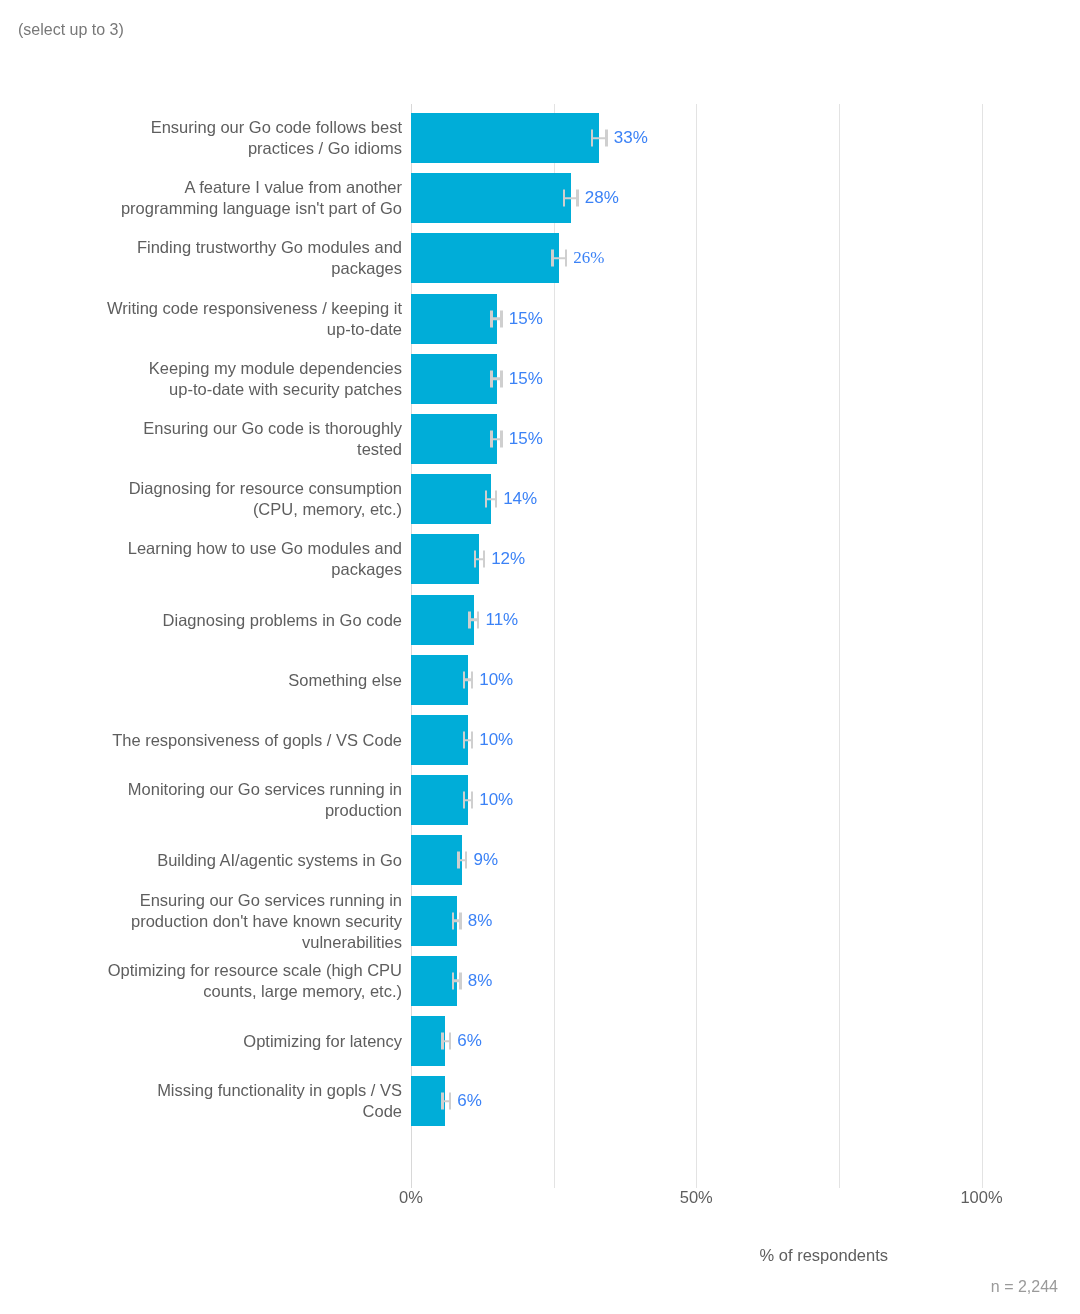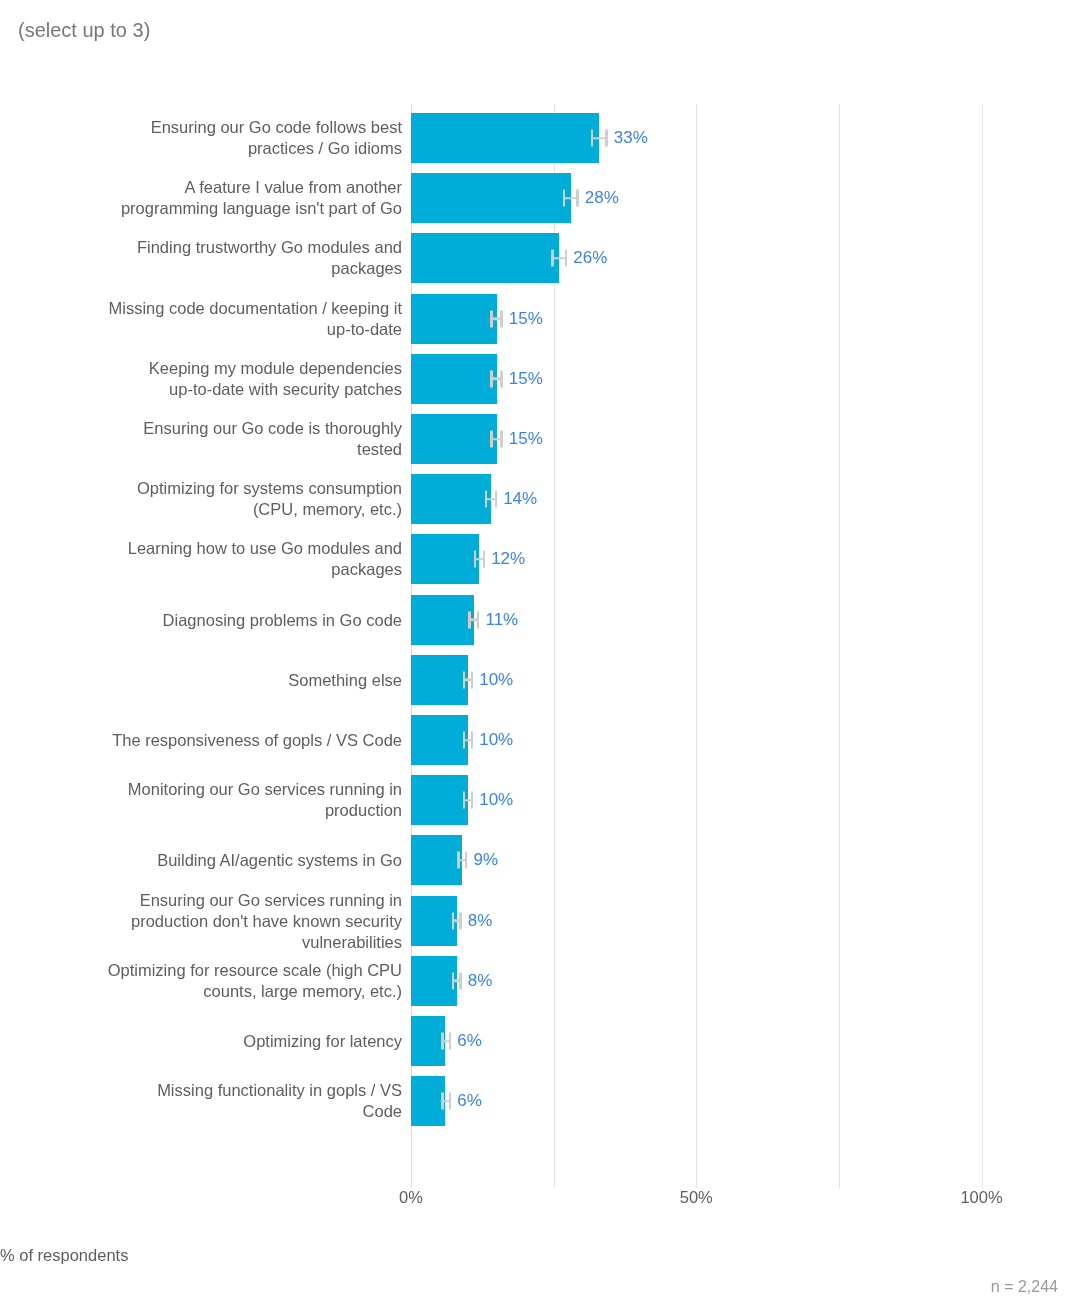--- a/index.html
+++ b/index.html
@@ -25,21 +25,21 @@
   }
   #chart-title {
     font-size: 20px;
     font-weight: bold;
     color: #262626;
     letter-spacing: -0.1px;
     line-height: 26px;
     margin: 0;
   }
   #chart-subtitle {
-    font-size: 20px;
+    font-size: 16px;
     font-weight: normal;
     color: #787878;
     line-height: 20px;
     margin: 6px 0 0 0;
   }
 
   
   #plot-area {
     position: absolute;
     left: 0;
@@ -152,23 +152,23 @@
     position: absolute;
     top: 0;
     font-size: 16.5px;
     color: #5e5e5e;
     transform: translateX(-50%);
     white-space: nowrap;
   }
   #x-axis-title {
     position: absolute;
     top: 1246px;
-    left: 0;
+    left: 16px;
     width: 872px;
-    text-align: left;
+    text-align: right;
     font-size: 16.5px;
     color: #5e5e5e;
   }
   #sample-size {
     position: absolute;
     top: 1278px;
     right: 22px;
     font-size: 16px;
     color: #9a9a9a;
   }
@@ -218,25 +218,25 @@
       <div class="row" style="top: 125.4px;">
         <div class="row-label">Finding trustworthy Go modules and
 packages</div>
         <div class="bar-wrap">
           <div class="bar" style="width: 148.33px; background: rgb(0, 173, 216);"></div>
           <div class="errbar" style="left: 140.343px; width: 15.974px;">
             <div class="err-line"></div>
             <div class="err-cap left"></div>
             <div class="err-cap right"></div>
           </div>
-          <div class="value-label" style="left: 162.317px;">26%</div>
+          <div class="value-label" style="left: 162.317px; font-family: Liberation Serif, serif;">26%</div>
         </div>
       </div>
       <div class="row" style="top: 185.6px;">
-        <div class="row-label">Missing code documentation / keeping it
+        <div class="row-label">Writing code responsiveness / keeping it
 up-to-date</div>
         <div class="bar-wrap">
           <div class="bar" style="width: 85.575px; background: rgb(0, 173, 216);"></div>
           <div class="errbar" style="left: 79.2995px; width: 12.551px;">
             <div class="err-line"></div>
             <div class="err-cap left"></div>
             <div class="err-cap right"></div>
           </div>
           <div class="value-label" style="left: 97.8505px;">15%</div>
         </div>
@@ -261,21 +261,21 @@
           <div class="bar" style="width: 85.575px; background: rgb(0, 173, 216);"></div>
           <div class="errbar" style="left: 79.2995px; width: 12.551px;">
             <div class="err-line"></div>
             <div class="err-cap left"></div>
             <div class="err-cap right"></div>
           </div>
           <div class="value-label" style="left: 97.8505px;">15%</div>
         </div>
       </div>
       <div class="row" style="top: 366.2px;">
-        <div class="row-label">Optimizing for systems consumption
+        <div class="row-label">Diagnosing for resource consumption
 (CPU, memory, etc.)</div>
         <div class="bar-wrap">
           <div class="bar" style="width: 79.87px; background: rgb(0, 173, 216);"></div>
           <div class="errbar" style="left: 73.5945px; width: 12.551px;">
             <div class="err-line"></div>
             <div class="err-cap left"></div>
             <div class="err-cap right"></div>
           </div>
           <div class="value-label" style="left: 92.1455px;">14%</div>
         </div>

